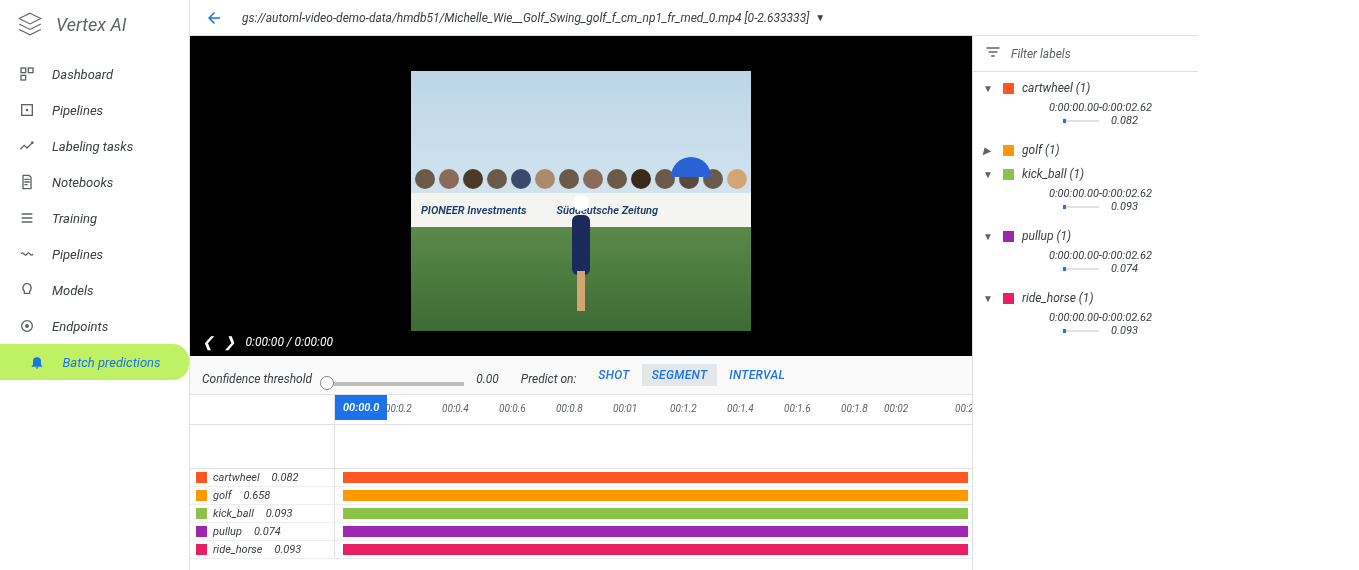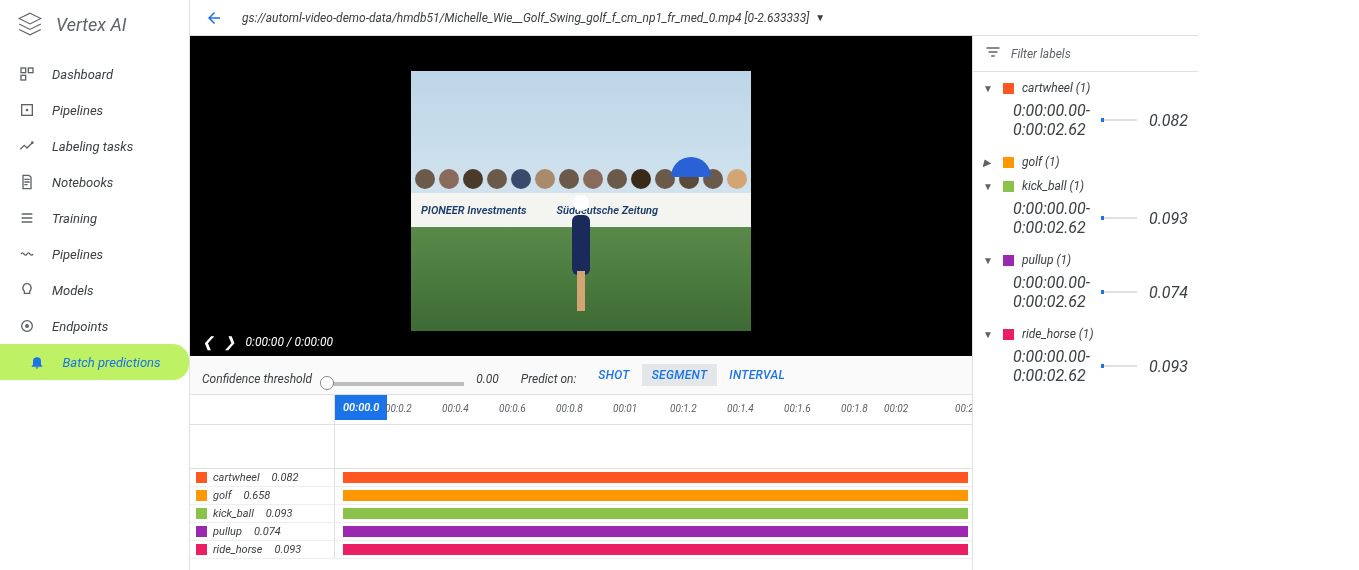--- a/index.html
+++ b/index.html
@@ -65,21 +65,21 @@
   .tl-bar-area { flex:1; height:100%; padding:3px 4px 3px 8px;}
   .tl-bar { height:11px; width:100%; }
 
   
   .right { width: 225px; display:flex; flex-direction:column; }
   .filter-row { display:flex; align-items:center; gap:10px; padding:8px 12px; border-bottom:1px solid #e0e0e0; color:#5f6368; font-size:12px;}
   .label-list { flex:1; overflow:auto; padding-top:4px;}
   .lbl { padding: 5px 10px;}
   .lbl-head { display:flex; align-items:center; gap:8px; font-size:12px;}
   .expander { width:12px; color:#5f6368; font-size:10px; cursor:pointer;}
-  .lbl-seg { padding: 6px 0 6px 30px; display:flex; align-items:center; justify-content:space-between; font-size:16px; color:#3c4043;}
+  .lbl-seg { padding: 6px 0 6px 30px; display:flex; align-items:center; justify-content:space-between; font-size:11px; color:#3c4043;flex-direction:column;}
   .seg-bar { width:36px; height:2px; background:#e0e0e0; position:relative; margin-right:6px;}
   .seg-bar::before{content:''; position:absolute; left:0; top:-1px; height:4px; background:#1a73e8;}
   .seg-bar[data-w="8"]::before{width:8%;}
   .seg-bar[data-w="9"]::before{width:9%;}
   .seg-bar[data-w="7"]::before{width:7%;}
   .seg-right{display:flex;align-items:center;gap:6px;}
 
   
   .c-cartwheel { background:#ff5722; }
   .c-golf { background:#ff9800; }

